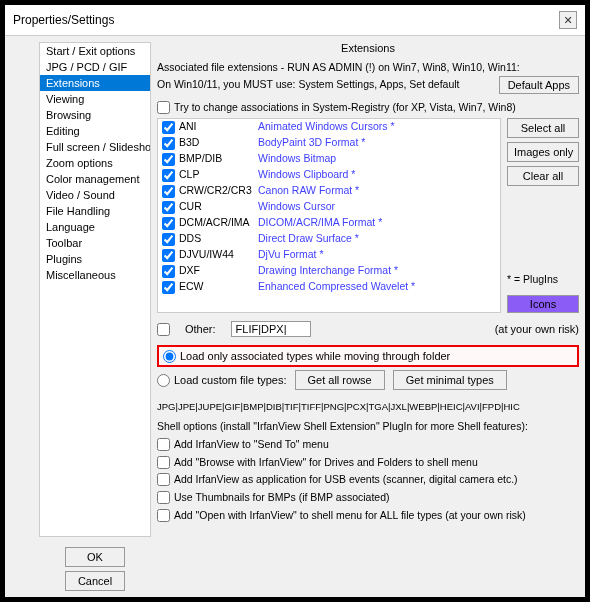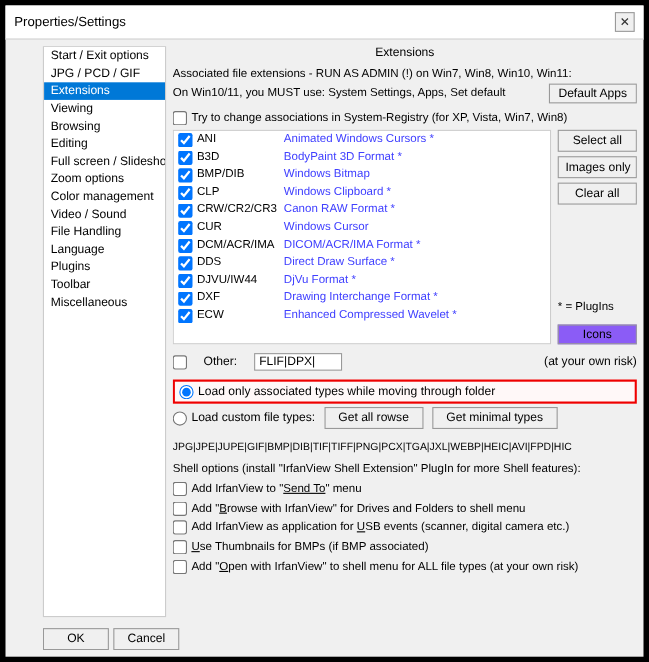--- a/index.html
+++ b/index.html
@@ -86,23 +86,23 @@
       padding: 3px 12px;
       background: #f0f0f0;
       border: 1px solid #999;
       cursor: pointer;
       font-size: 11px;
       text-align: center;
       min-width: 60px;
     }
     .left-buttons {
       display: flex;
-      flex-direction: row;
-      gap: 4px;
-      align-items: flex-end;
+      flex-direction: column;
+      gap: 4px;
+      align-items: center;
       margin-top: 4px;
     }
     .right-panel {
       flex: 1;
       display: flex;
       flex-direction: column;
       gap: 4px;
       overflow: hidden;
     }
     .panel-title {
@@ -259,21 +259,21 @@
       color: #000;
       margin-bottom: 2px;
     }
     .shell-checkbox-line {
       display: flex;
       align-items: flex-start;
       gap: 4px;
       font-size: 10.5px;
       line-height: 1.4;
     }
-    .underline { text-decoration: underline; }
+    .underline { }
     input[type="checkbox"], input[type="radio"] {
       width: 13px;
       height: 13px;
       flex-shrink: 0;
       margin-top: 1px;
     }
   </style>
 </head>
 <body>
 
@@ -292,22 +292,22 @@
         <div class="nav-item active">Extensions</div>
         <div class="nav-item">Viewing</div>
         <div class="nav-item">Browsing</div>
         <div class="nav-item">Editing</div>
         <div class="nav-item">Full screen / Slideshow</div>
         <div class="nav-item">Zoom options</div>
         <div class="nav-item">Color management</div>
         <div class="nav-item">Video / Sound</div>
         <div class="nav-item">File Handling</div>
         <div class="nav-item">Language</div>
+        <div class="nav-item">Toolbar</div>
         <div class="nav-item">Plugins</div>
-        <div class="nav-item">Toolbar</div>
         <div class="nav-item">Miscellaneous</div>
       </div>
       <div class="left-buttons">
         <button class="btn">OK</button>
         <button class="btn">Cancel</button>
       </div>
     </div>
 
     <div class="right-panel">
       <div class="panel-title">Extensions</div>

